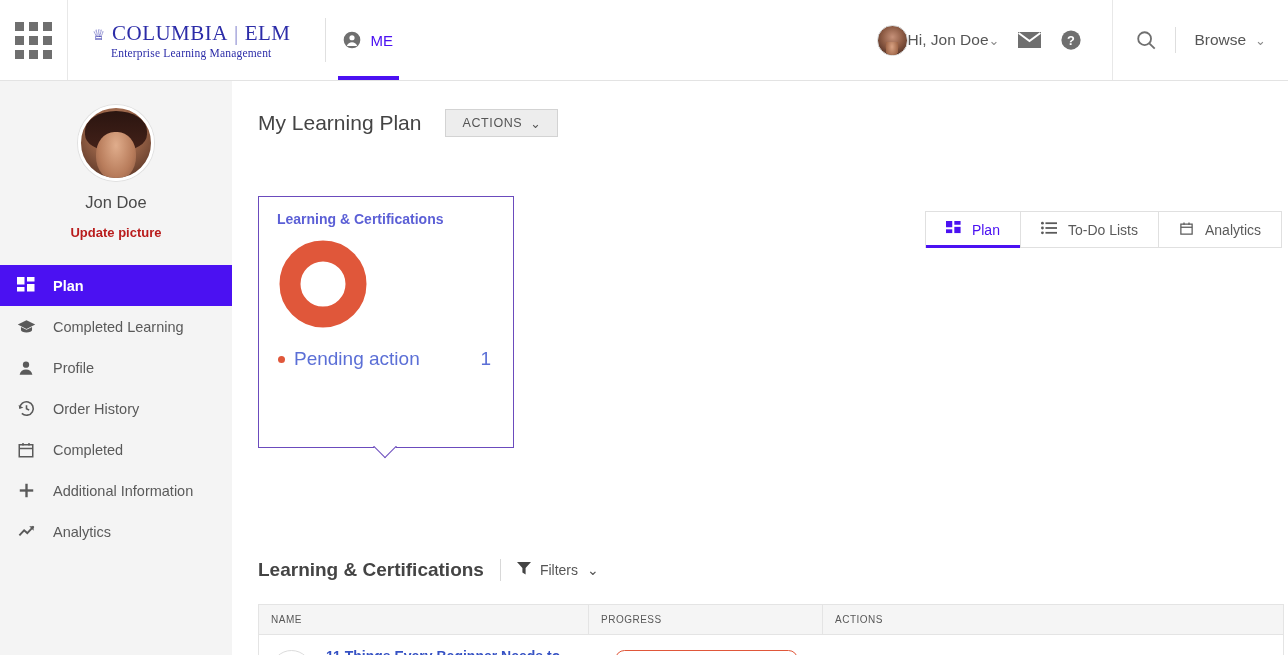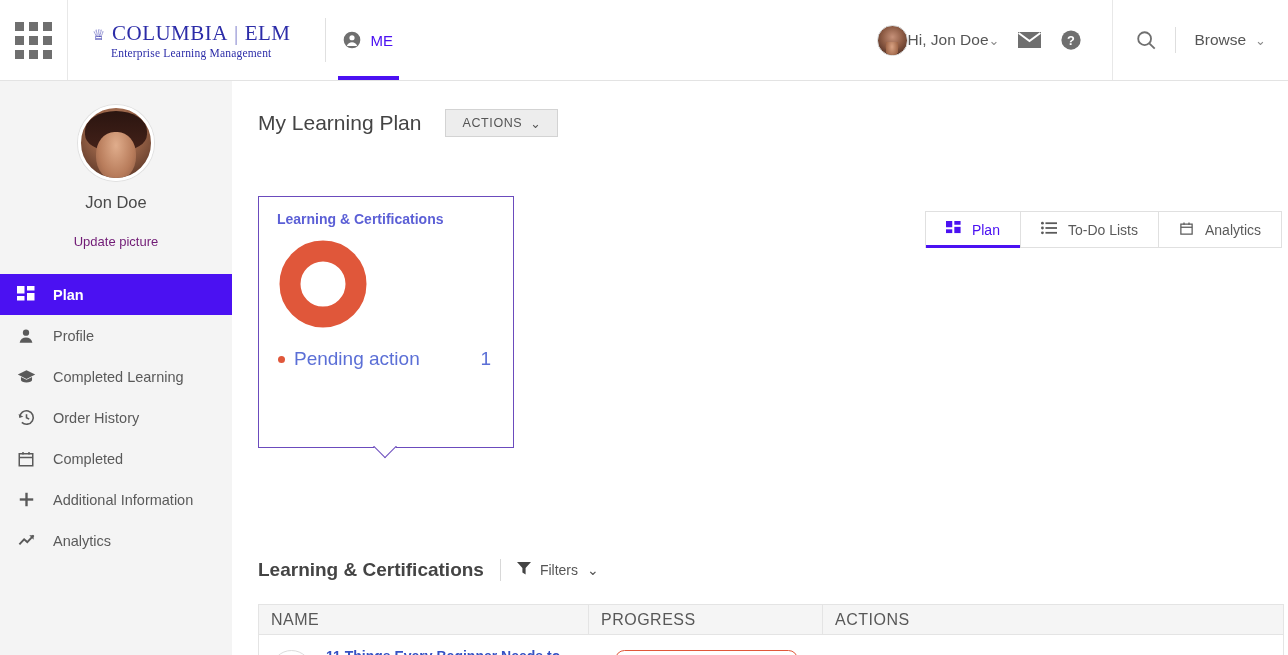--- a/index.html
+++ b/index.html
@@ -103,21 +103,21 @@
     border-radius: 50% 50% 42% 42%;
     background: linear-gradient(#2b1510, #432119);
   }
   .avatar-lg::after {
     content: ""; position: absolute; left: 50%; top: 34%;
     width: 40px; height: 48px; transform: translateX(-50%);
     border-radius: 46% 46% 48% 48%;
     background: radial-gradient(ellipse at 50% 28%, #e0ad8c 0%, #b87c5b 62%, #8a5840 100%);
   }
   .uname { margin-top: 12px; font-size: 16.5px; color: #4a4a4a; }
-  .update-pic { margin-top: 22px; font-size: 13px; color: #701a75; cursor: pointer; }
+  .update-pic { margin-top: 13px; font-size: 13px; color: #b91c1c; cursor: pointer; font-weight: bold; }
 
   .nav { margin-top: 25px; }
   .nav-item {
     height: 41px; display: flex; align-items: center; gap: 17px;
     padding-left: 16px; font-size: 14.5px; color: #5a5a5a; cursor: pointer;
   }
   .nav-item.active { background: #4b11f2; color: #fff; font-weight: bold; }
   .nav-ico { width: 20px; height: 20px; display: flex; align-items: center; justify-content: center; }
 
   
@@ -175,21 +175,21 @@
     position: absolute; top: 478px; left: 26px; display: flex; align-items: center; gap: 16px;
   }
   .list-title { font-size: 19px; color: #444; font-weight: bold; }
   .hsep { width: 1px; height: 22px; background: #d8d8d8; }
   .filters { display: flex; align-items: center; gap: 9px; font-size: 14px; color: #555; cursor: pointer; }
 
   .table { position: absolute; top: 523px; left: 26px; width: 1026px; }
   .thead { display: flex; height: 31px; background: #f5f5f5; border: 1px solid #e4e4e4; }
   .th {
     display: flex; align-items: center; padding-left: 12px;
-    font-size: 16px; color: #585858; letter-spacing: .5px;
+    font-size: 10px; color: #585858; letter-spacing: .5px;
     border-right: 1px solid #e4e4e4;
   }
   .th:last-child { border-right: none; }
   .c-name { width: 330px; }
   .c-prog { width: 234px; }
   .c-due  { width: 232px; }
   .c-act  { width: 229px; }
 
   .trow { display: flex; min-height: 82px; border: 1px solid #e4e4e4; border-top: none; }
   .cell { padding: 13px 10px 0 12px; }
@@ -304,36 +304,36 @@
           <rect x="10" y="0" width="7.5" height="4.5" fill="#fff"></rect>
           <rect x="0" y="10" width="7.5" height="4.5" fill="#fff"></rect>
           <rect x="10" y="7" width="7.5" height="7.5" fill="#fff"></rect>
         </svg>
       </span>
       <span>Plan</span>
     </div>
 
     <div class="nav-item">
       <span class="nav-ico">
+        <svg width="19" height="19" viewBox="0 0 24 24" fill="#5a5a5a">
+          <path d="M12 4 L23 9.5 L12 15 L1 9.5 Z"></path>
+          <path d="M5 12.5v4c0 1.7 3.1 3 7 3s7-1.3 7-3v-4l-7 3.5z"></path>
+        </svg>
+      </span>
+      <span>Completed Learning</span>
+    </div>
+
+    <div class="nav-item">
+      <span class="nav-ico">
         <svg width="18" height="18" viewBox="0 0 24 24" fill="#5a5a5a">
           <circle cx="12" cy="7.5" r="4.2"></circle>
           <path d="M3.5 21c.8-4.6 4.3-7 8.5-7s7.7 2.4 8.5 7z"></path>
         </svg>
       </span>
       <span>Profile</span>
-    </div>
-
-    <div class="nav-item">
-      <span class="nav-ico">
-        <svg width="19" height="19" viewBox="0 0 24 24" fill="#5a5a5a">
-          <path d="M12 4 L23 9.5 L12 15 L1 9.5 Z"></path>
-          <path d="M5 12.5v4c0 1.7 3.1 3 7 3s7-1.3 7-3v-4l-7 3.5z"></path>
-        </svg>
-      </span>
-      <span>Completed Learning</span>
     </div>
 
     <div class="nav-item">
       <span class="nav-ico">
         <svg width="19" height="19" viewBox="0 0 24 24" fill="none" stroke="#5a5a5a" stroke-width="2">
           <path d="M3.5 12a8.5 8.5 0 1 1 2.6 6.1"></path>
           <polyline points="2,7.5 3.2,12.4 8,11.2" fill="#5a5a5a" stroke="none"></polyline>
           <polyline points="12,7.8 12,12.2 15.4,14"></polyline>
         </svg>
       </span>

